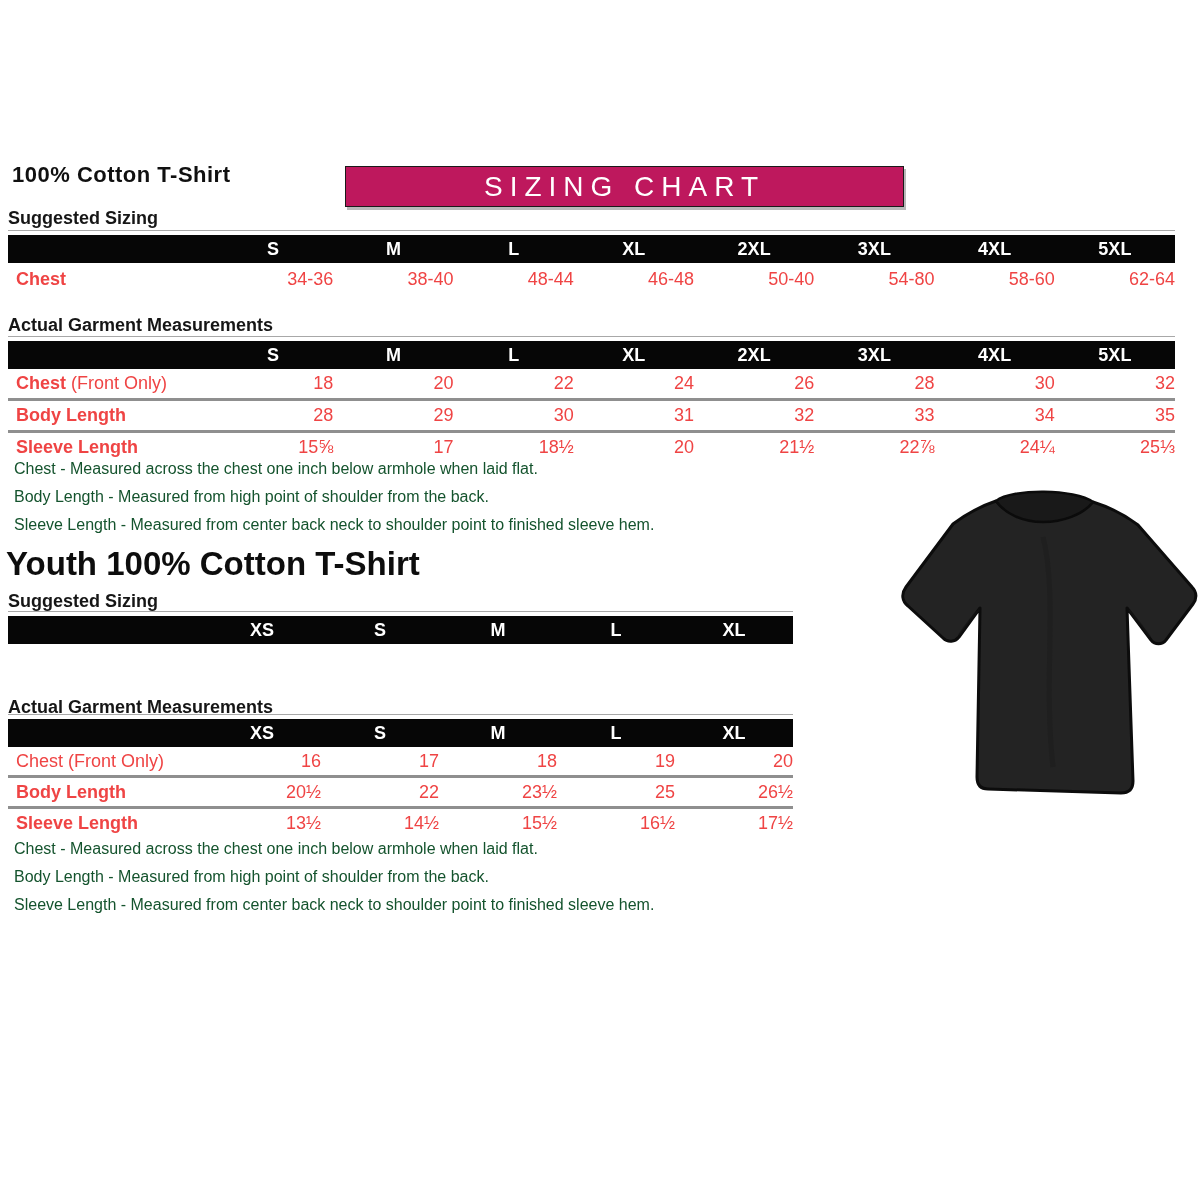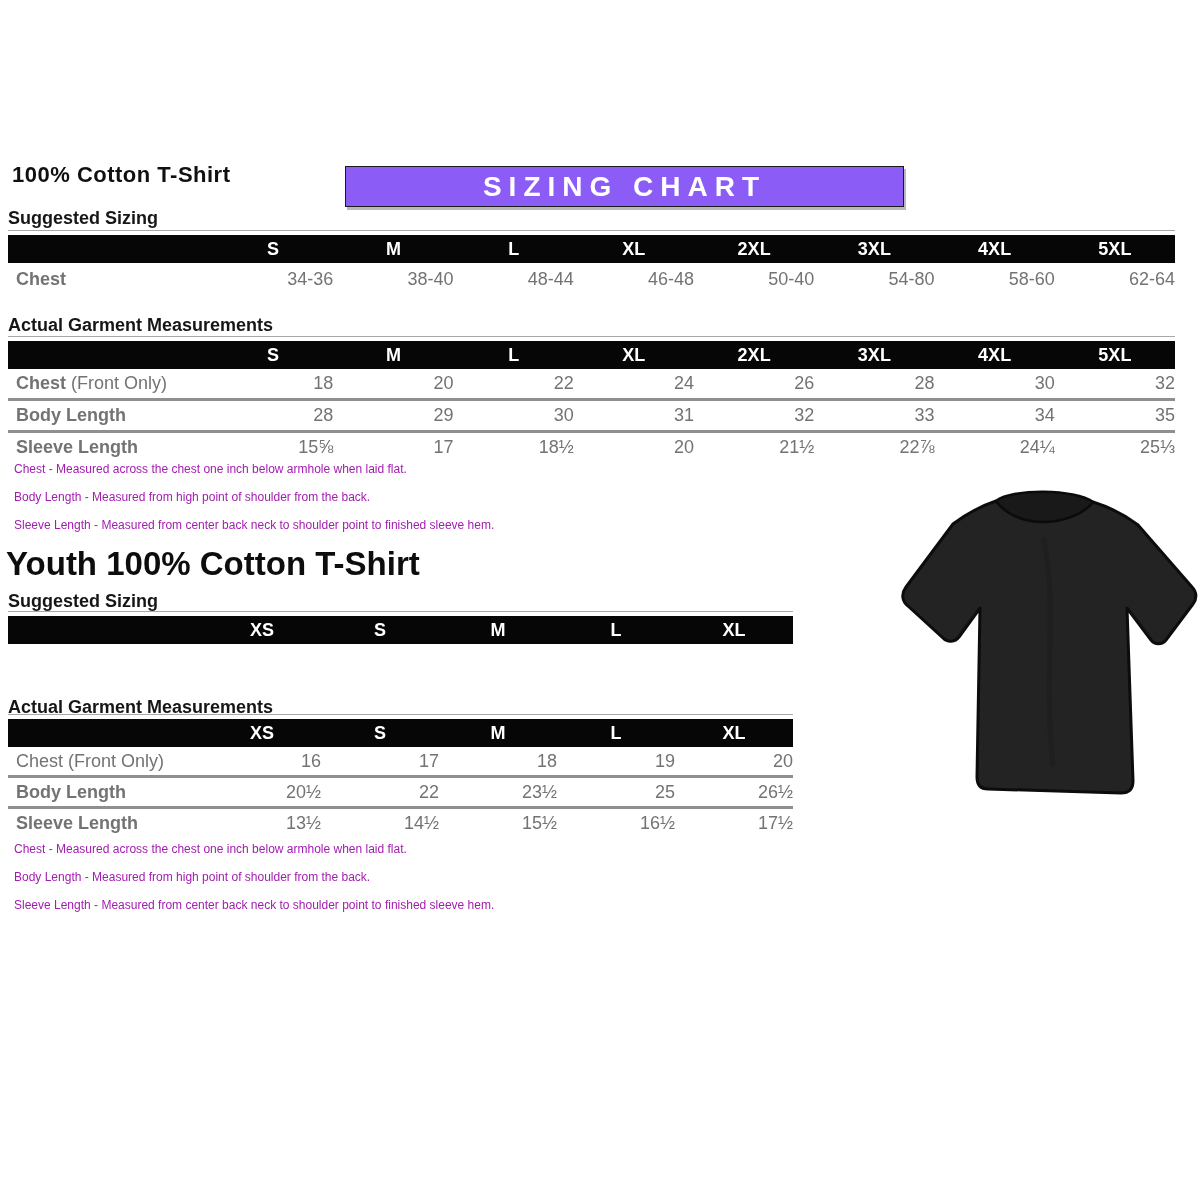--- a/index.html
+++ b/index.html
@@ -4,44 +4,44 @@
 <style>
   html,body{margin:0;padding:0;}
   body{
     width:1200px;height:1200px;position:relative;background:#ffffff;
     font-family:"Liberation Sans", sans-serif;color:#1b1b1b;overflow:hidden;
   }
   .abs{position:absolute;}
   
   #page-title{left:12px;top:162px;font-size:22px;font-weight:700;color:#101010;letter-spacing:0.5px;}
   #banner{
-    left:345px;top:166px;width:557px;height:39px;background:#8b5cf6;color:#ffffff;
+    left:345px;top:166px;width:557px;height:39px;background:#be185d;color:#ffffff;
     display:flex;align-items:center;justify-content:center;
-    font-weight:700;font-size:28px;letter-spacing:7px;
+    font-weight:400;font-size:28px;letter-spacing:7px;
     border:1px solid #1a1a1a;box-shadow:2px 3px 0 #b9b9b9;
   }
   .section-label{font-size:18px;color:#161616;font-weight:bold;}
   
   .tblwrap{border-top:1px solid #a8a8a8;padding-top:4px;}
   .thead,.trow{display:grid;align-items:center;}
   .adult-grid{grid-template-columns:205px repeat(8,1fr);}
   .youth-grid{grid-template-columns:195px repeat(5,1fr);}
   .thead{background:#060606;color:#ffffff;font-weight:700;height:28px;}
   .hcell{text-align:center;font-size:18px;}
-  .trow{font-size:18px;color:#737373;}
+  .trow{font-size:18px;color:#ef4444;}
   .t1row{height:32px;}
   .t2row{height:29px;}
   .yrow{height:28px;}
   .cell{text-align:right;}
   .rowlabel{text-align:left;padding-left:8px;}
   .rowlabel .b{font-weight:700;}
   .plain .b{font-weight:400;}
   .sep{border-top:3px solid #8f8f8f;}
   
-  .notes{font-size:12px;color:#a21caf;}
+  .notes{font-size:16px;color:#14532d;}
   .notes div{margin-bottom:12px;line-height:16px;}
   #youth-title{left:6px;top:545px;font-size:33px;font-weight:700;color:#0d0d0d;}
   
   #adult-suggested-label{left:8px;top:208px;}
   #adult-t1{left:8px;top:230px;width:1167px;}
   #adult-actual-label{left:8px;top:315px;}
   #adult-t2{left:8px;top:336px;width:1167px;}
   #adult-notes{left:14px;top:461px;}
   #youth-suggested-label{left:8px;top:591px;}
   #youth-t1{left:8px;top:611px;width:785px;}

